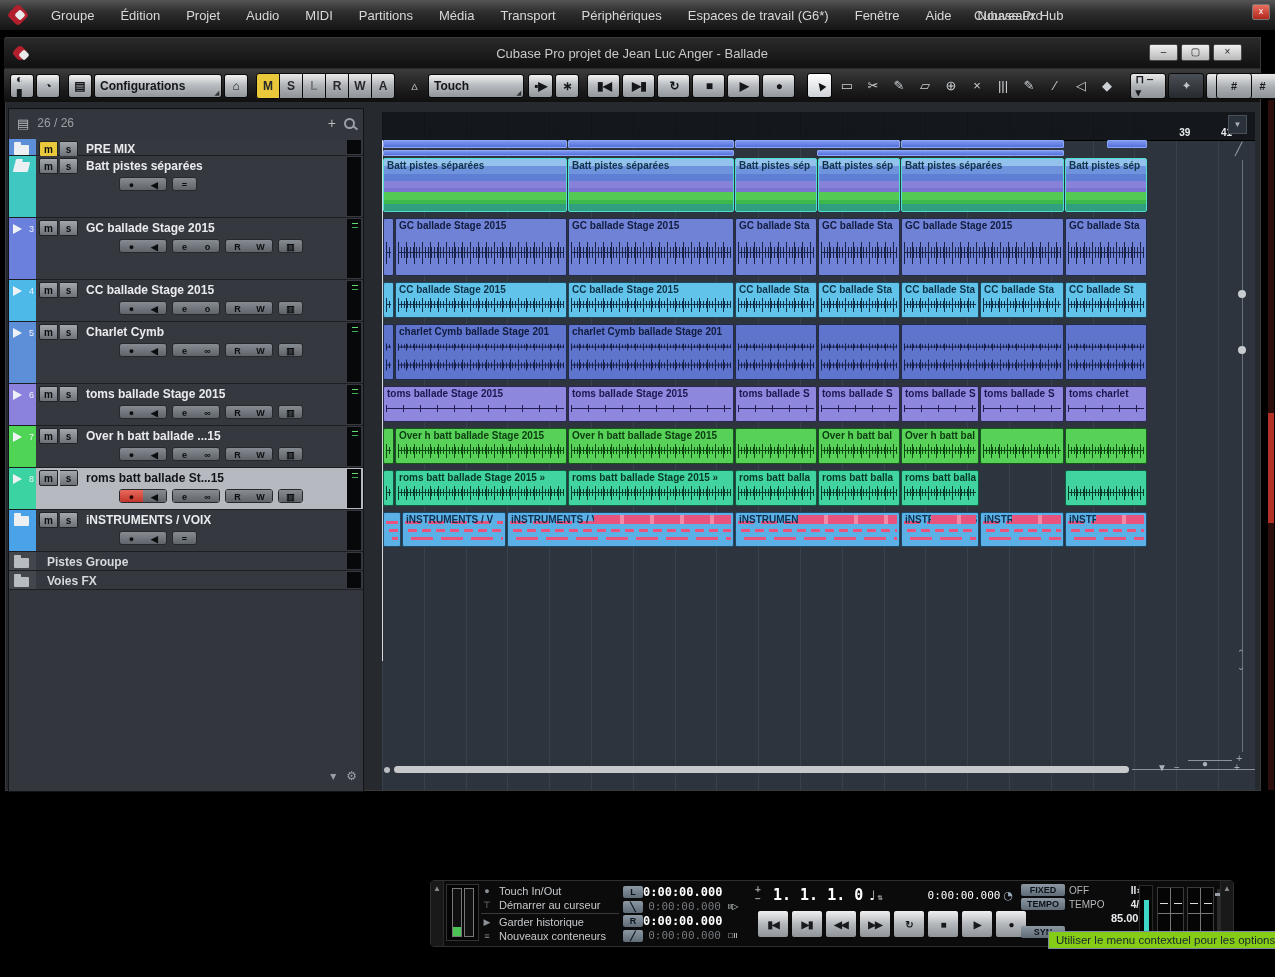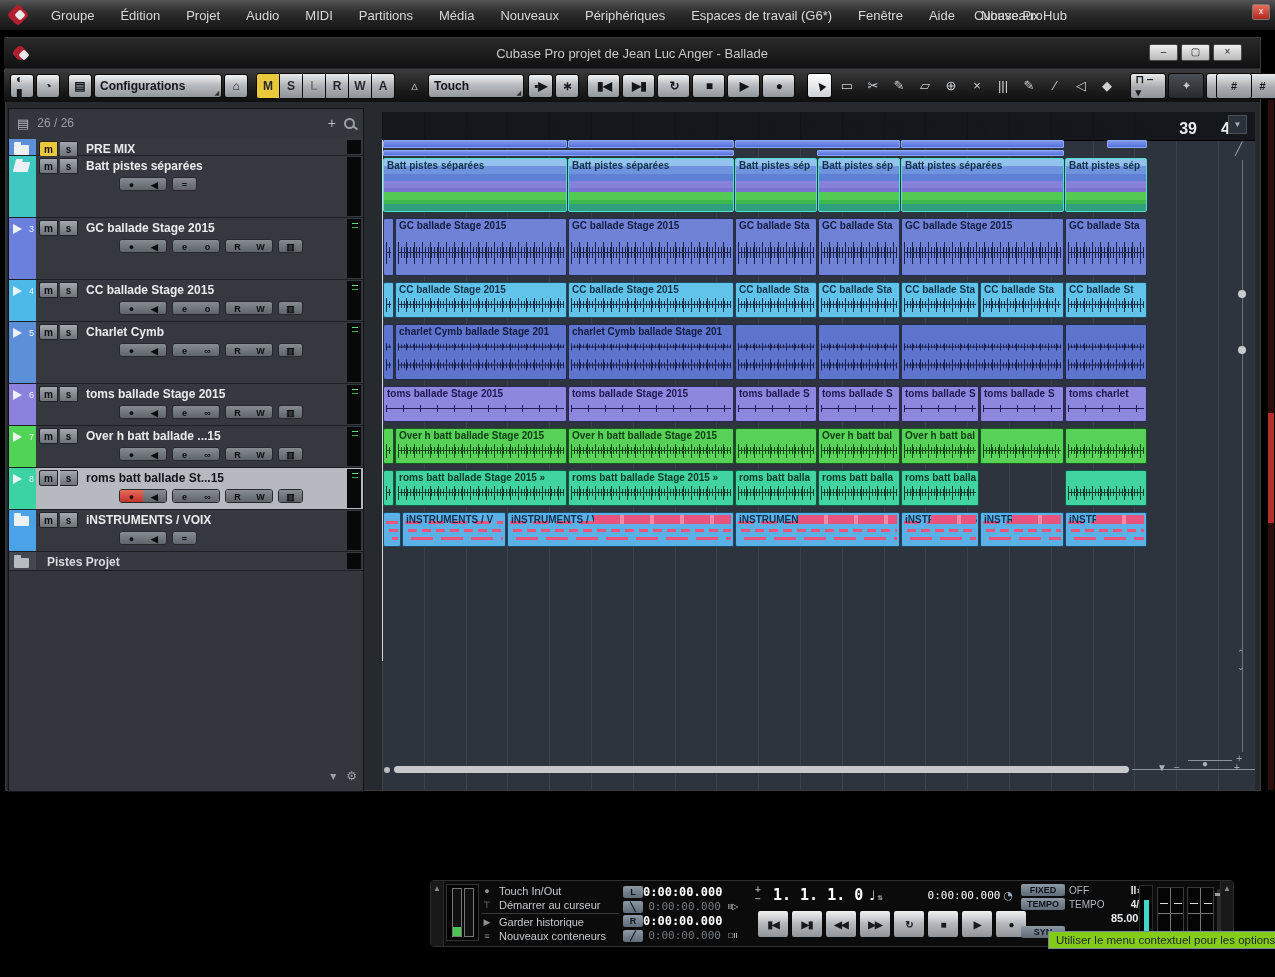--- a/index.html
+++ b/index.html
@@ -65,21 +65,21 @@
   .sg{display:flex;border:1px solid #26282c;border-radius:3px;overflow:hidden}
   .sb{width:23px;height:13px;background:linear-gradient(#868c92,#5b6167);color:#0c0d0f;font-size:9px;font-weight:bold;display:flex;align-items:center;justify-content:center}
   .sb.armed{background:linear-gradient(#e86a5a,#c03028);color:#2a0505}
   .tmeter{position:absolute;right:2px;top:1px;bottom:1px;width:14px;background:#07080a}
   .tmeter.a::before{content:"";position:absolute;top:4px;right:3px;width:6px;height:1px;background:#63dd70;box-shadow:0 4px 0 #3fae52}
   .tp-bottom{position:absolute;bottom:8px;right:6px;color:#9aa0a6;font-size:12px;display:flex;gap:10px}
   
   .arrange{position:absolute;left:382px;top:112px;width:873px;height:678px;background:#2d343d;background-image:repeating-linear-gradient(90deg,#39414c 0 1px,transparent 1px 41.8px);z-index:2;overflow:hidden}
   .ruler{position:absolute;left:0;top:0;width:873px;height:28px;background:#14181d;border-bottom:1px solid #000}
   .ruler-light{position:absolute;left:0;top:0;width:770px;height:28px;background:linear-gradient(#b4bdc5,#929aa2);background-image:repeating-linear-gradient(90deg,rgba(10,15,25,.45) 0 1px,transparent 1px 41.8px)}
-  .rb{position:absolute;bottom:2px;color:#14171c;font-size:16px;font-weight:bold}
+  .rb{position:absolute;bottom:2px;color:#14171c;font-size:10px;font-weight:bold}
   .rb.dark{color:#e8ecef}
   .ruler-dd{position:absolute;right:8px;top:3px;width:17px;height:17px;background:#2b313a;border:1px solid #4a5058;color:#aab2ba;font-size:8px;display:flex;align-items:center;justify-content:center}
   .cursor{position:absolute;left:0;top:28px;height:521px;width:1px;background:#e6e9ec;opacity:.9}
   .lane{position:absolute;left:1px;width:766px}
   .ev{position:absolute;top:0;bottom:2px;border:1px solid #222c44;border-radius:2px;overflow:hidden;box-sizing:border-box}
   .ev-label{position:absolute;left:3px;top:1px;font-size:10px;font-weight:bold;white-space:nowrap}
   .ev-bar{background:linear-gradient(#7e97ee,#5570dc);border-color:#8aa6f4;border-radius:1px;bottom:1px}
   .ev-striped{background:linear-gradient(180deg,#93c2ec 0 13%,#6f93dc 13% 28%,#5f7fd4 28% 42%,#8781da 42% 55%,#7a74d0 55% 64%,#54ca54 64% 78%,#3cb84c 78% 87%,#2f9f80 87% 100%);border-color:#4de0d2}
   .ev-striped .ev-label{color:#11324a}
   .ev-gc{background:#7082d6;border-color:#222b4d;--wc:#1b2448}
@@ -172,21 +172,21 @@
 <div class="menubar">
   <span class="logo"></span>
   <div id="menu-items" style="display:flex">
       <span class="menu-item">Groupe</span>
       <span class="menu-item">Édition</span>
       <span class="menu-item">Projet</span>
       <span class="menu-item">Audio</span>
       <span class="menu-item">MIDI</span>
       <span class="menu-item">Partitions</span>
       <span class="menu-item">Média</span>
-      <span class="menu-item">Nouveaux</span>
+      <span class="menu-item">Transport</span>
       <span class="menu-item">Périphériques</span>
       <span class="menu-item">Espaces de travail (G6*)</span>
       <span class="menu-item">Fenêtre</span>
       <span class="menu-item">Aide</span>
       <span class="menu-item">Nouveaux Hub</span>
     </div>
   <span class="app-name">Cubase Pro</span>
   <span class="menu-close">x</span>
 </div>
 
@@ -539,21 +539,32 @@
           </div>
         </div>
         <div class="tmeter"></div>
       </div>
       <div class="trk k-group" style="height: 19px;">
         <div class="strip" style="background: rgb(67, 71, 77);">
           <div class="fold gray"></div>
         </div>
         <div class="trk-main">
           <div class="l1">
-            <span class="tname">Pistes Projet</span>
+            <span class="tname">Pistes Groupe</span>
+          </div>
+        </div>
+        <div class="tmeter"></div>
+      </div>
+      <div class="trk k-group" style="height: 19px;">
+        <div class="strip" style="background: rgb(67, 71, 77);">
+          <div class="fold gray"></div>
+        </div>
+        <div class="trk-main">
+          <div class="l1">
+            <span class="tname">Voies FX</span>
           </div>
         </div>
         <div class="tmeter"></div>
       </div>
     </div>
   <div class="tp-bottom">
     <span>▾</span>
     <span>⚙</span>
   </div>
 </div>

